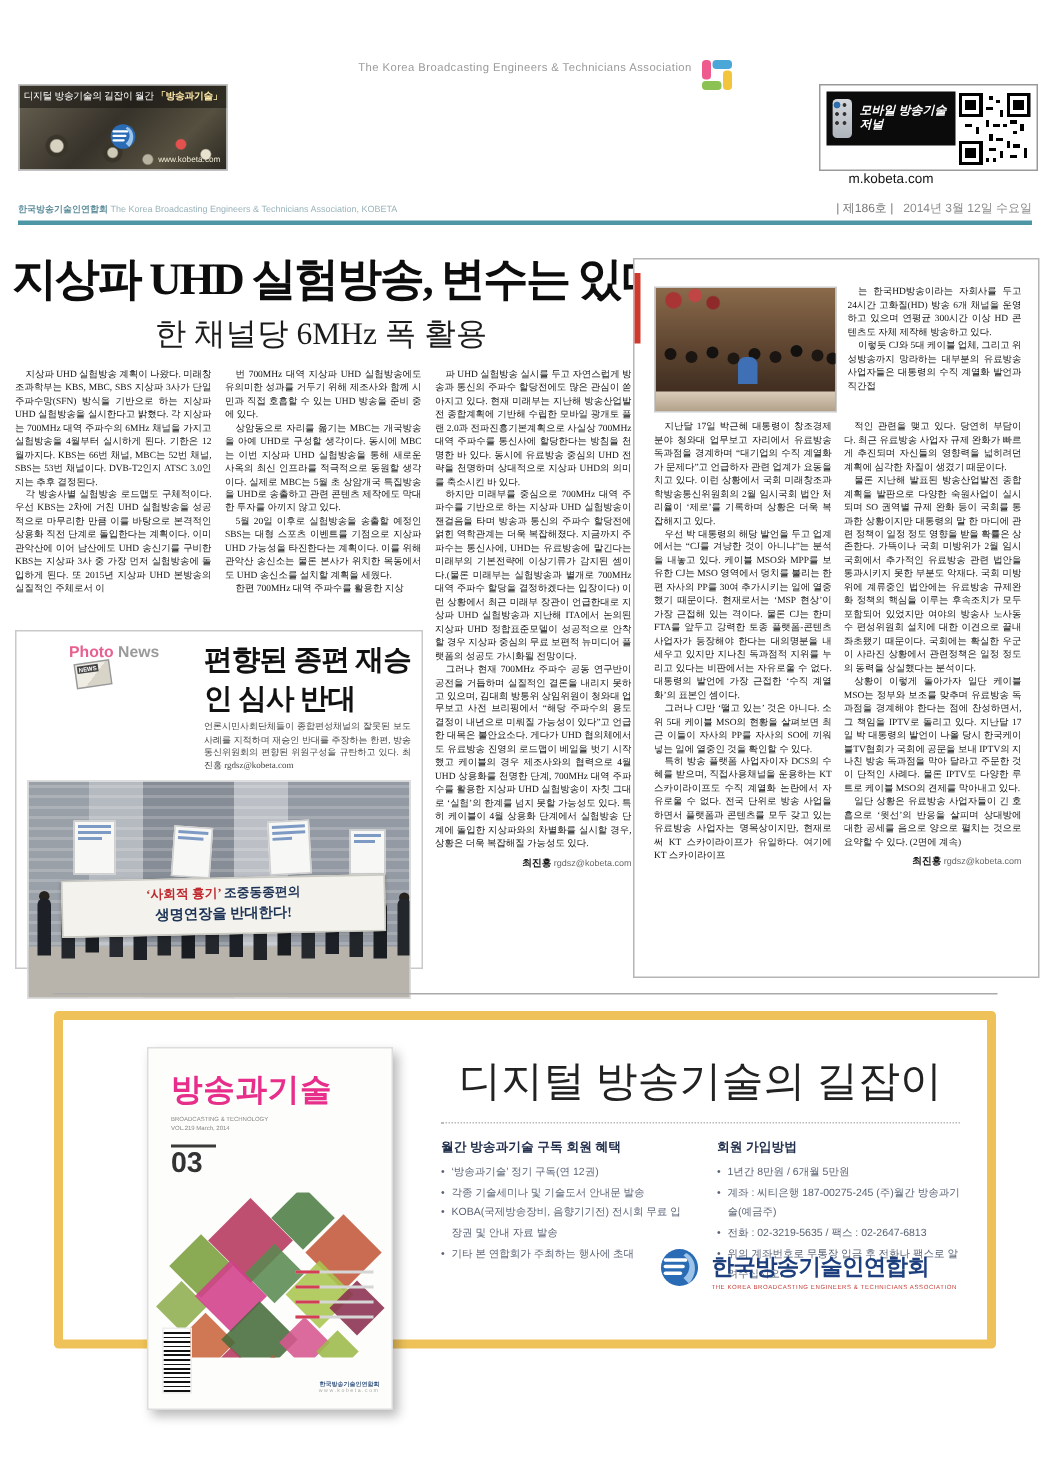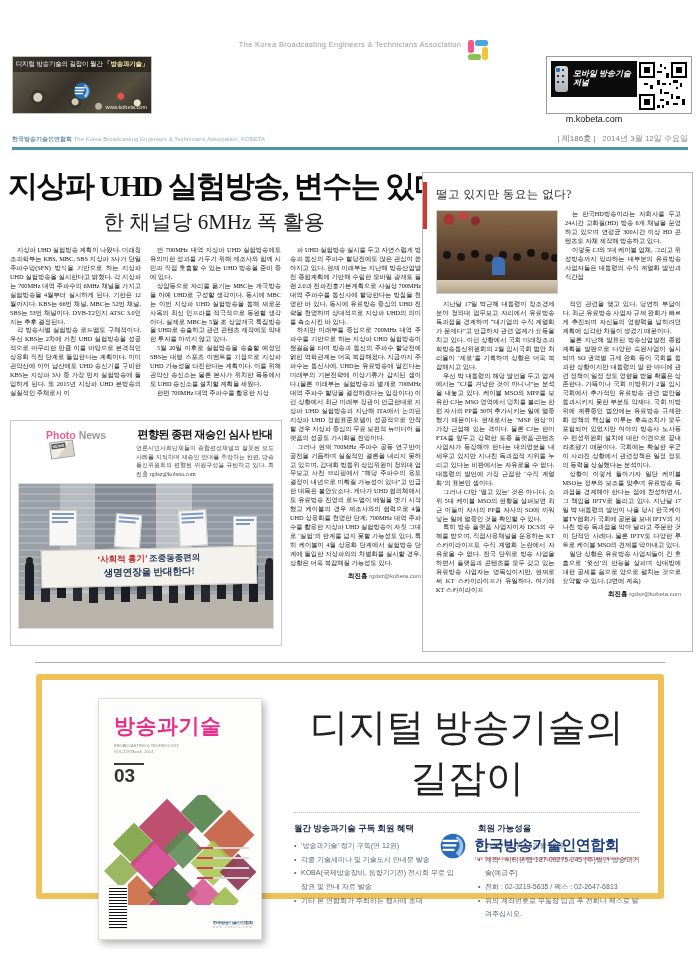--- a/index.html
+++ b/index.html
@@ -58,21 +58,21 @@
 
   
   .pnews{position:absolute;left:10px;top:420px;width:272px;height:226px;border:1px solid #c9c9c9;background:#fff;box-sizing:border-box;padding:6px 7px;}
   .pnews-head{display:flex;gap:6px;}
   .pnews-label{flex:0 0 84px;font-family:"Liberation Sans",sans-serif;font-size:10.5px;font-weight:bold;padding-top:2px;margin-left:28px;}
   .pnews-label .pink{color:#e8608f;}
   .pnews-label .gray{color:#9a9a9a;}
   .news-icon{display:inline-block;width:22px;height:15px;background:linear-gradient(135deg,#efece4 0 55%,#d8d4c8 55% 100%);border:1px solid #999;transform:rotate(-8deg);position:relative;vertical-align:middle;margin-left:4px;}
   .news-icon s{position:absolute;left:1px;top:1px;background:#444;color:#fff;font-size:4px;text-decoration:none;padding:0 1px;font-family:"Liberation Sans",sans-serif;}
   .pnews-right{flex:1;}
-  .pnews-hl{font-size:11px;font-weight:bold;text-align:center;letter-spacing:-0.5px;color:#111;}
+  .pnews-hl{font-size:19px;font-weight:bold;text-align:left;letter-spacing:-0.5px;color:#111;}
   .pnews-cap{margin-top:2px;font-size:6px;line-height:1.45;color:#444;text-align:justify;}
   .pphoto{position:relative;margin-top:4px;height:146px;overflow:hidden;border:1px solid #ddd;box-sizing:border-box;
     background:
       repeating-linear-gradient(0deg,rgba(255,255,255,.18) 0 2px,transparent 2px 7px),
       linear-gradient(90deg,#9aa0a8 0 16%,#b5bac0 16% 30%,#878d96 30% 54%,#bcc0c6 54% 68%,#949aa3 68% 100%);}
   .pphoto .ground{position:absolute;left:0;right:0;bottom:0;height:34px;background:#b9b4ab;}
   .pcrowd{position:absolute;left:6px;bottom:28px;width:9px;height:38px;background:#1d2026;border-radius:4px 4px 0 0;
     box-shadow:16px 2px 0 #23262b,32px -2px 0 #1a1d22,48px 1px 0 #272a30,64px 3px 0 #1d2026,80px 0 0 #22252a,96px 2px 0 #191c21,112px -1px 0 #24272c,128px 1px 0 #1d2026,144px 3px 0 #202328,160px 0 0 #1a1d22,176px 2px 0 #25282d,192px -1px 0 #1d2026,208px 1px 0 #22252a,224px 2px 0 #1a1d22,240px 0 0 #23262b;}
   .pheads{position:absolute;left:7px;bottom:64px;width:7px;height:7px;border-radius:50%;background:#26221e;
     box-shadow:16px 3px 0 #2b2620,32px -1px 0 #221e1a,48px 2px 0 #2d2822,64px 4px 0 #26221e,80px 1px 0 #2b2620,96px 3px 0 #221e1a,112px 0 0 #2d2822,128px 2px 0 #26221e,144px 4px 0 #2b2620,160px 1px 0 #221e1a,176px 3px 0 #2d2822,192px 0 0 #26221e,208px 2px 0 #2b2620,224px 3px 0 #221e1a,240px 1px 0 #26221e;}
@@ -113,21 +113,21 @@
   .cov-sub{margin:3px 0 0 15px;font-size:4px;color:#888;font-family:"Liberation Sans",sans-serif;line-height:1.6;}
   .cov-issue{margin:7px 0 0 15px;width:30px;border-top:2px solid #3a3a3a;font-size:19px;font-weight:bold;color:#333;font-family:"Liberation Sans",sans-serif;}
   .mosaic{position:absolute;left:4px;right:4px;top:96px;bottom:34px;overflow:hidden;}
   .dm{position:absolute;transform:rotate(45deg);opacity:.88;}
   .cov-line{position:absolute;right:12px;width:52px;height:2px;background:#d6d6d6;}
   .cov-line i{display:block;width:16px;height:2px;background:#d23f55;}
   .barcode{position:absolute;left:9px;bottom:10px;width:18px;height:42px;background:repeating-linear-gradient(0deg,#111 0 1px,#fff 1px 3px);border:1px solid #eee;}
   .cov-logo{position:absolute;right:8px;bottom:10px;text-align:right;font-size:4px;color:#33527e;font-family:"Liberation Sans",sans-serif;font-weight:bold;}
   .cov-logo .u{display:block;font-weight:normal;color:#aaa;font-size:3.5px;letter-spacing:1px;}
   .ad-right{position:absolute;left:252px;right:18px;top:22px;bottom:14px;}
-  .ad-hl{text-align:center;font-size:38px;color:#222;letter-spacing:0px;}
+  .ad-hl{text-align:center;font-size:28px;color:#222;letter-spacing:0px;}
   .ad-en{text-align:center;margin-top:12px;font-family:"Liberation Sans",sans-serif;font-size:9px;color:#b0b0b0;letter-spacing:6.5px;}
   .ad-invite{text-align:center;margin-top:22px;font-size:11.5px;color:#2f4f85;font-weight:bold;letter-spacing:1px;}
   .ad-dot{margin-top:8px;border-top:1px dotted #bbb;}
   .ad-cols{display:flex;gap:22px;margin-top:10px;font-family:"Liberation Sans",sans-serif;}
   .ad-col{flex:1;}
   .ad-col h4{margin:0 0 4px;font-size:8.5px;color:#22304e;}
   .ad-col ul{margin:0;padding:0;list-style:none;}
   .ad-col li{font-size:7px;color:#5a6375;line-height:1.95;padding-left:7px;position:relative;}
   .ad-col li::before{content:"•";position:absolute;left:0;color:#5a6375;}
   .ad-logo{position:absolute;right:2px;bottom:14px;display:flex;align-items:center;gap:6px;}
@@ -267,21 +267,20 @@
     <div class="pcrowd"></div>
     <div class="pbanner">
       <div class="l1"><span class="red">‘사회적 흉기’</span><span> 조중동종편의</span></div>
       <div class="l2">생명연장을 반대한다!</div>
     </div>
   </div>
 </div>
 
 <div class="side">
   <div class="redbar"></div>
-  <div class="side-sub">떨고 있지만 동요는 없다?</div>
   <div class="side-row">
     <div class="mphoto">
       <div class="m-heads"></div>
       <div class="m-blue"></div>
       <div class="m-table"></div>
     </div>
     <div class="scol lead">
       <p>는 한국HD방송이라는 자회사를 두고 24시간 고화질(HD) 방송 6개 채널을 운영하고 있으며 연평균 300시간 이상 HD 콘텐츠도 자체 제작해 방송하고 있다.</p>
       <p>이렇듯 CJ와 5대 케이블 업체, 그리고 위성방송까지 망라하는 대부분의 유료방송 사업자들은 대통령의 수직 계열화 발언과 직간접</p>
     </div>
@@ -357,21 +356,21 @@
       <div class="ad-col">
         <h4>월간 방송과기술 구독 회원 혜택</h4>
         <ul>
           <li>‘방송과기술’ 정기 구독(연 12권)</li>
           <li>각종 기술세미나 및 기술도서 안내문 발송</li>
           <li>KOBA(국제방송장비, 음향기기전) 전시회 무료 입장권 및 안내 자료 발송</li>
           <li>기타 본 연합회가 주최하는 행사에 초대</li>
         </ul>
       </div>
       <div class="ad-col">
-        <h4>회원 가능성을</h4>
+        <h4>회원 가입방법</h4>
         <ul>
           <li>1년간 8만원 / 6개월 5만원</li>
           <li>계좌 : 씨티은행 187-00275-245 (주)월간 방송과기술(예금주)</li>
           <li>전화 : 02-3219-5635 / 팩스 : 02-2647-6813</li>
           <li>위의 계좌번호로 무통장 입금 후 전화나 팩스로 알려주십시오.</li>
         </ul>
       </div>
     </div>
     <div class="ad-logo">
       <span>

